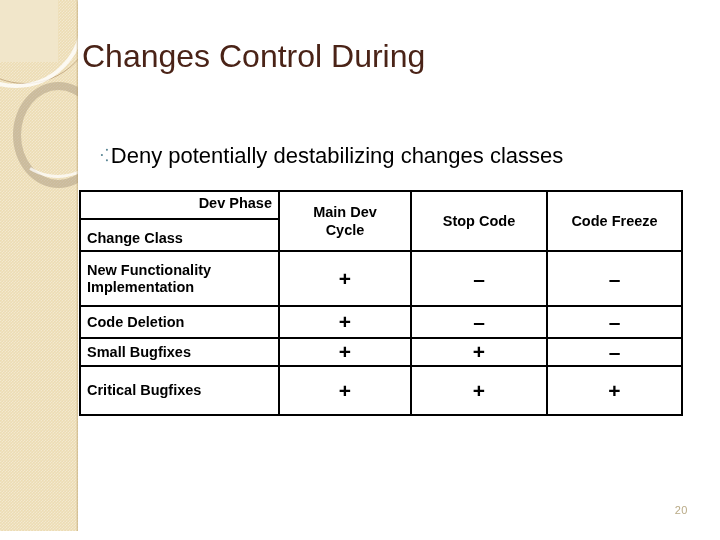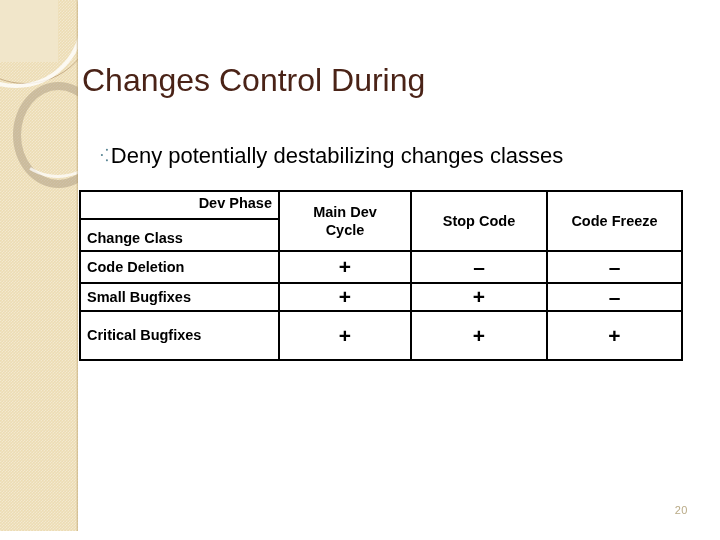--- a/index.html
+++ b/index.html
@@ -76,21 +76,21 @@
     border-radius: 50%;
     border-top-color: transparent;
     border-left-color: transparent;
     transform: rotate(-14deg);
   }
 
   
   #title {
     position: absolute;
     left: 82px;
-    top: 40px;
+    top: 16px;
     width: 600px;
     color: #4a2317;
     font-size: 32px;
     line-height: 38px;
     font-weight: normal;
     letter-spacing: 0px;
   }
 
   
   #bullet-line {
@@ -226,20 +226,29 @@
         <span>Cycle</span>
       </td>
       <td class="hdr-stack">
         <span>Stop Code</span>
       </td>
       <td class="hdr-stack">
         <span>Code Freeze</span>
       </td>
     </tr>
 
+    <tr style="height: 55px;">
+      <td class="rowlabel">
+        <span>New Functionality</span><br>
+        <span>Implementation</span>
+      </td>
+      <td class="mark">+</td>
+      <td class="mark">–</td>
+      <td class="mark">–</td>
+    </tr>
 
     <tr style="height: 32px;">
       <td class="rowlabel">Code Deletion</td>
       <td class="mark">+</td>
       <td class="mark">–</td>
       <td class="mark">–</td>
     </tr>
 
 
     <tr style="height: 28px;">

